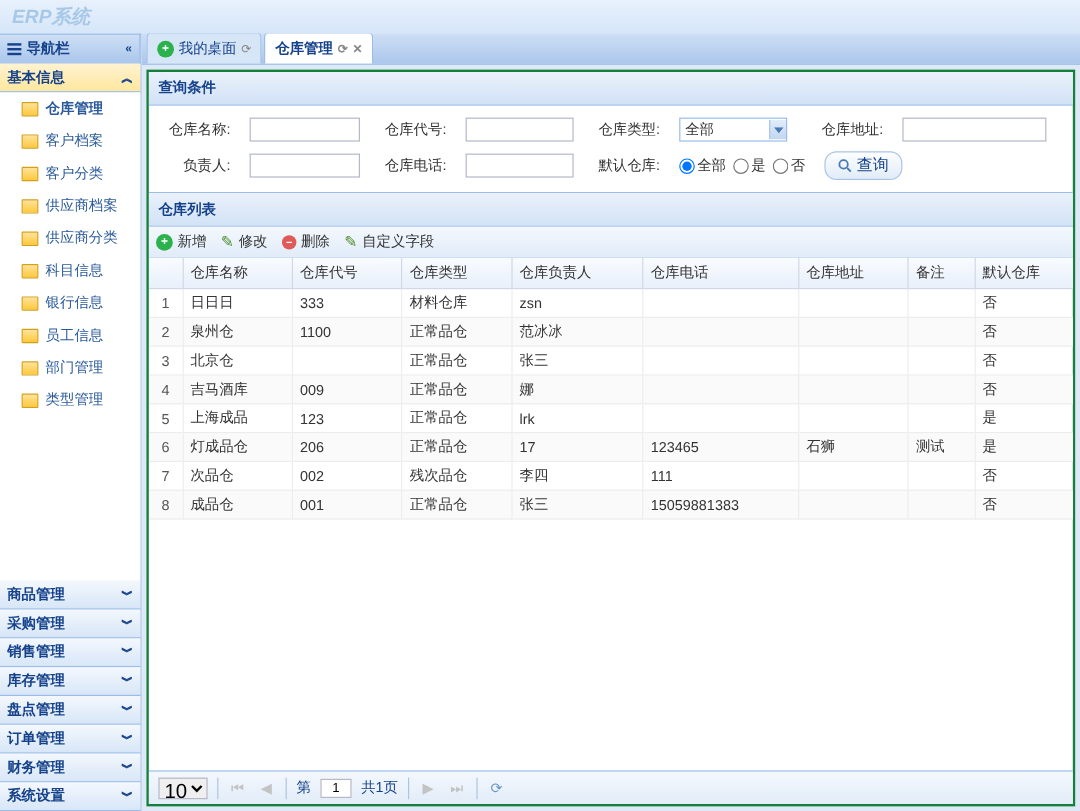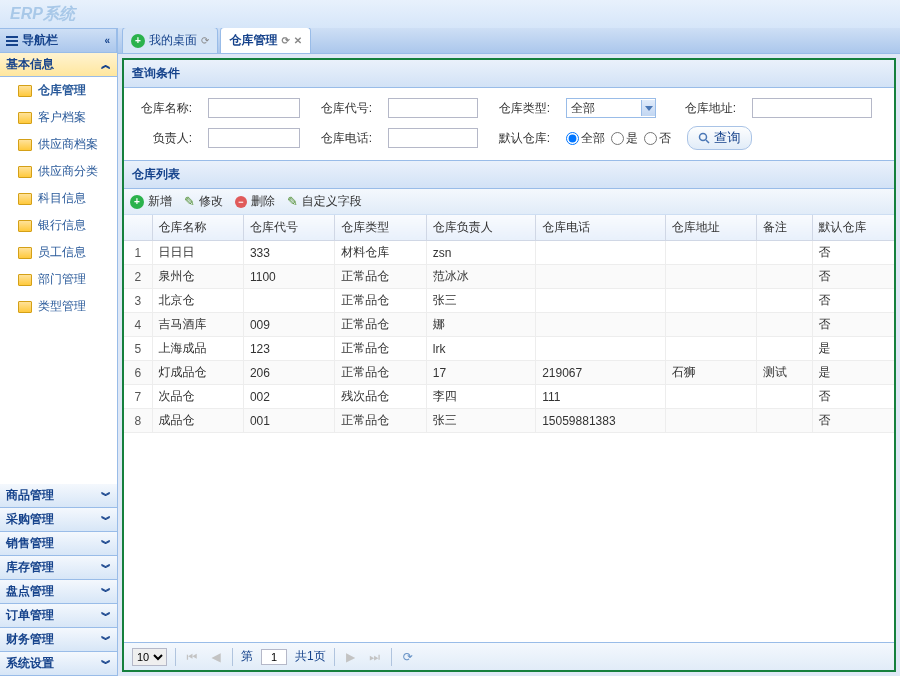--- a/index.html
+++ b/index.html
@@ -43,21 +43,21 @@
 .tb-btn .ic-add { width: 14px; height: 14px; border-radius: 50%; background: #2bb24c; color: #fff; display: inline-flex; align-items: center; justify-content: center; font-size: 10px; font-weight: bold; }
 .tb-btn .ic-edit { color: #4a8a2a; font-size: 13px; }
 .tb-btn .ic-del { width: 12px; height: 12px; border-radius: 50%; background: #e05a5a; color: #fff; display: inline-flex; align-items: center; justify-content: center; font-size: 9px; font-weight: bold; }
 .grid-wrap { flex: 1; overflow: auto; }
 table.grid { border-collapse: collapse; width: 100%; min-width: 780px; }
 .grid th { background: linear-gradient(#f9fbfe, #e8f0fb); border-right: 1px solid #d0d7e5; border-bottom: 1px solid #d0d7e5; text-align: left; font-weight: normal; padding: 4px 6px; color: #333; white-space: nowrap; }
 .grid td { border-right: 1px solid #ededed; border-bottom: 1px solid #ededed; padding: 3px 6px; white-space: nowrap; color: #333; }
 .grid tbody tr:nth-child(even) { background: #fafafa; }
 .grid .rn { text-align: center; width: 28px; color: #555; }
 .pager { height: 28px; background: linear-gradient(#f4f8fd, #e1ecf8); border-top: 1px solid #99bce8; display: flex; align-items: center; gap: 8px; padding: 0 8px; color: #15428b; }
-.pager select { border: 1px solid #b5b8c8; height: 18px; font-size: 11px; }
+.pager select { border: 1px solid #b5b8c8; height: 18px; font-size: 17px; }
 .pager .sep { width: 1px; height: 18px; background: #b0c4de; }
 .pager-btn { width: 16px; height: 16px; display: inline-flex; align-items: center; justify-content: center; cursor: pointer; color: #6a94c7; }
 .pager-btn.disabled { color: #c3c3c3; cursor: default; }
 .pager input { width: 26px; height: 16px; border: 1px solid #b5b8c8; text-align: center; font-size: 11px; }
 .chev { font-size: 10px; }
 svg { display: block; }
 </style>
 </head>
 <body>
 
@@ -85,20 +85,24 @@
       <span class="chev">︽</span>
     </div>
     <div class="tree-list" id="tree">
         <div class="tree-item active">
           <span class="tree-icon"></span>
           <span>仓库管理</span>
         </div>
         <div class="tree-item">
           <span class="tree-icon"></span>
           <span>客户档案</span>
+        </div>
+        <div class="tree-item">
+          <span class="tree-icon"></span>
+          <span>客户分类</span>
         </div>
         <div class="tree-item">
           <span class="tree-icon"></span>
           <span>供应商档案</span>
         </div>
         <div class="tree-item">
           <span class="tree-icon"></span>
           <span>供应商分类</span>
         </div>
         <div class="tree-item">
@@ -311,21 +315,21 @@
                 <td></td>
                 <td></td>
                 <td>是</td>
               </tr>
               <tr>
                 <td class="rn">6</td>
                 <td>灯成品仓</td>
                 <td>206</td>
                 <td>正常品仓</td>
                 <td>17</td>
-                <td>219067</td>
+                <td>123465</td>
                 <td>石狮</td>
                 <td>测试</td>
                 <td>是</td>
               </tr>
               <tr>
                 <td class="rn">7</td>
                 <td>次品仓</td>
                 <td>002</td>
                 <td>残次品仓</td>
                 <td>李四</td>

